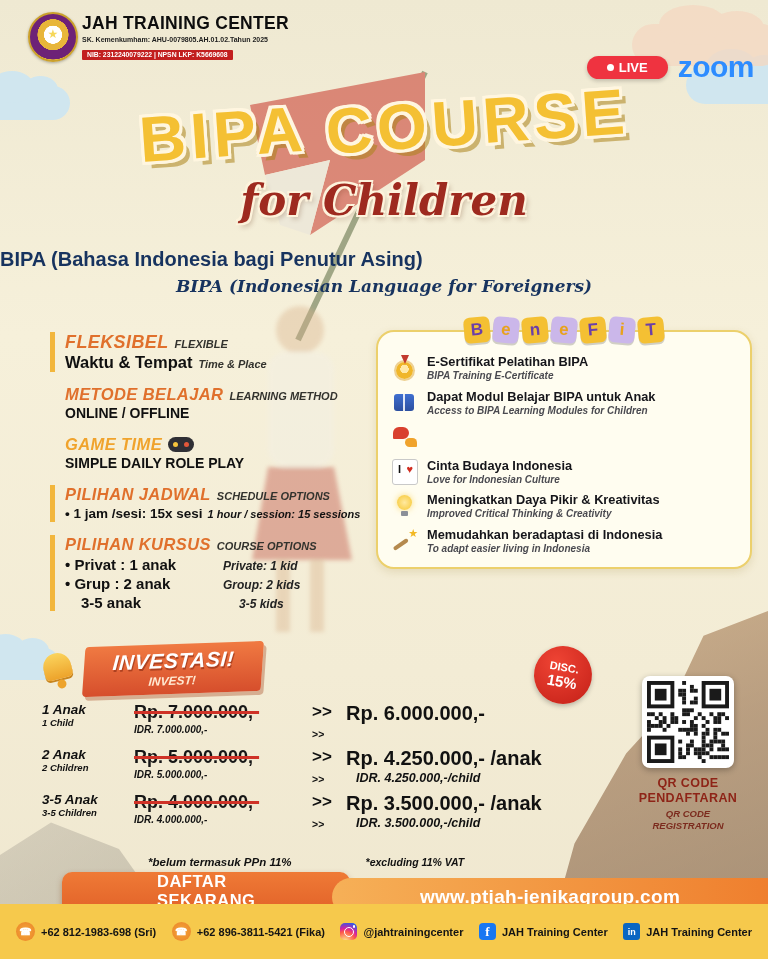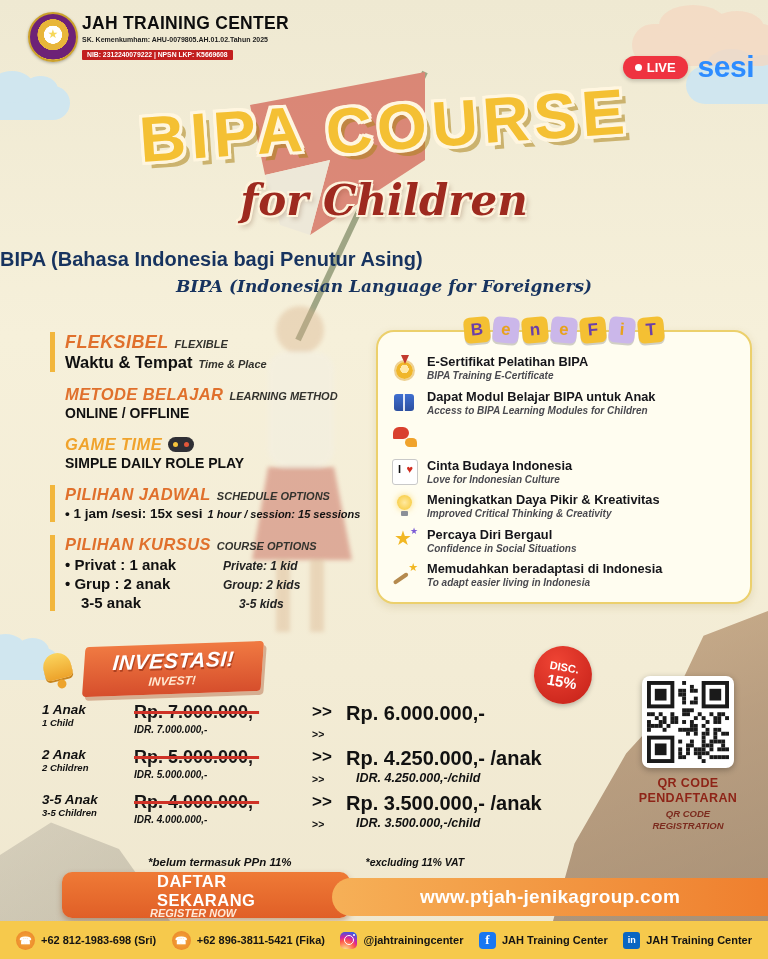--- a/index.html
+++ b/index.html
@@ -24,21 +24,21 @@
   
   .logo{position:absolute;left:28px;top:12px;width:46px;height:46px;border-radius:50%;z-index:3;
     background:radial-gradient(circle at 50% 45%,#fff 0 26%,#e8b63a 27% 45%,#6d2277 46% 72%,#f2c63f 73% 100%);
     border:2px solid #caa02c;box-shadow:0 1px 3px rgba(0,0,0,.3);}
   .logo::after{content:"★";position:absolute;left:0;right:0;top:13px;text-align:center;font-size:12px;color:#f6d75a;}
   .hgroup{position:absolute;left:82px;top:13px;z-index:3;}
   .org{font-size:17.5px;font-weight:900;letter-spacing:.3px;color:#0d0d0d;}
   .reg1{font-size:7px;font-weight:700;color:#1c1c1c;margin-top:2px;}
   .reg2{display:inline-block;background:#c21f1f;color:#fff;font-size:6.8px;font-weight:700;padding:1.5px 5px;margin-top:2px;border-radius:1px;}
   .topright{position:absolute;top:52px;right:14px;display:flex;align-items:center;gap:10px;z-index:3;}
-  .live{display:flex;align-items:center;gap:5px;background:#ef3340;border-radius:15px;padding:4px 12px;
+  .live{display:flex;align-items:center;gap:5px;background:#ef3340;border-radius:15px;padding:4px 20px;
     color:#fff;font-weight:800;font-size:13px;box-shadow:0 2px 4px rgba(0,0,0,.2);}
   .live-dot{width:7px;height:7px;border-radius:50%;background:#fff;}
   .zoom{font-size:30px;font-weight:800;color:#2d8cff;letter-spacing:-.5px;line-height:1;}
   
   .title-wrap{position:absolute;left:0;right:0;top:86px;text-align:center;transform:rotate(-4deg);z-index:2;}
   .title-main span{display:inline-block;font-size:64px;font-weight:900;letter-spacing:5px;color:#f4c033;
     text-shadow:-3px -3px 0 #fff6e0,3px -3px 0 #fff6e0,-3px 3px 0 #fff6e0,3px 3px 0 #fff6e0,
       0 -3px 0 #fff6e0,0 3px 0 #fff6e0,-3px 0 0 #fff6e0,3px 0 0 #fff6e0,6px 7px 0 rgba(172,132,25,.55);}
   .title-main .w2{transform:translateY(5px);margin-left:14px;}
   .title-sub{position:absolute;left:0;right:0;top:176px;text-align:center;z-index:2;
@@ -137,21 +137,21 @@
   
   .cta-btn{position:absolute;left:62px;top:872px;width:288px;height:46px;z-index:2;border-radius:10px;
     background:linear-gradient(180deg,#ef7a36,#e05f27);display:flex;flex-direction:column;align-items:center;justify-content:center;
     box-shadow:0 3px 6px rgba(120,50,10,.35);cursor:pointer;}
   .cta-btn .c1{font-size:16.5px;font-weight:900;color:#fff;letter-spacing:.5px;}
   .cta-btn .c2{font-size:11px;font-style:italic;font-weight:700;color:#ffe9d8;margin-top:1px;}
   .site-pill{position:absolute;left:332px;right:0;top:878px;height:38px;z-index:2;border-radius:20px 0 0 20px;
     background:linear-gradient(90deg,#f6b057,#ef7f2e);display:flex;align-items:center;justify-content:center;cursor:pointer;}
   .site-pill span{font-size:19px;font-weight:900;color:#fff;letter-spacing:.3px;}
   
-  .footer{position:absolute;left:0;right:0;bottom:0;height:38px;background:#f6c94c;z-index:4;
+  .footer{position:absolute;left:0;right:0;bottom:0;height:55px;background:#f6c94c;z-index:4;
     display:flex;align-items:center;justify-content:space-between;padding:0 16px;}
   .fitem{display:flex;align-items:center;gap:6px;font-size:11px;font-weight:800;color:#141414;cursor:pointer;}
   .fphone{width:19px;height:19px;border-radius:50%;background:radial-gradient(#f6a93b,#e98127);
     display:flex;align-items:center;justify-content:center;color:#fff;font-size:10px;flex:0 0 19px;}
   .fphone::before{content:"☎";}
   .fig{width:17px;height:17px;border-radius:5px;position:relative;flex:0 0 17px;
     background:radial-gradient(circle at 30% 110%,#fdf497 0%,#fd5949 45%,#d6249f 60%,#285AEB 90%);}
   .fig::before{content:"";position:absolute;inset:3.5px;border:1.5px solid #fff;border-radius:50%;}
   .fig::after{content:"";position:absolute;top:2px;right:2px;width:2.5px;height:2.5px;border-radius:50%;background:#fff;}
   .ffb{width:17px;height:17px;border-radius:4px;background:#1877f2;color:#fff;display:flex;align-items:center;justify-content:center;flex:0 0 17px;}
@@ -196,21 +196,21 @@
   <div class="hgroup">
     <div class="org">JAH TRAINING CENTER</div>
     <div class="reg1">SK. Kemenkumham: AHU-0079805.AH.01.02.Tahun 2025</div>
     <div class="reg2">NIB: 2312240079222 | NPSN LKP: K5669608</div>
   </div>
   <div class="topright">
     <div class="live">
       <span class="live-dot"></span>
       <span>LIVE</span>
     </div>
-    <div class="zoom">sesi</div>
+    <div class="zoom">zoom</div>
   </div>
 
   <div class="title-wrap">
     <div class="title-main">
       <span class="w1">BIPA</span>
       <span class="w2">COURSE</span>
     </div>
   </div>
   <div class="title-sub">for Children</div>
   <div class="tag1">BIPA (Bahasa Indonesia bagi Penutur Asing)</div>
@@ -282,27 +282,20 @@
       <div>
           <div class="b-title">Cinta Budaya Indonesia</div>
            <div class="b-sub">Love for Indonesian Culture</div>
         </div>
     </div>
     <div class="b-row">
       <span class="bicon ic-idea"></span>
       <div>
           <div class="b-title">Meningkatkan Daya Pikir &amp; Kreativitas</div>
            <div class="b-sub">Improved Critical Thinking &amp; Creativity</div>
-        </div>
-    </div>
-    <div class="b-row">
-      <span class="bicon ic-star"></span>
-      <div>
-          <div class="b-title">Percaya Diri Bergaul</div>
-           <div class="b-sub">Confidence in Social Situations</div>
         </div>
     </div>
     <div class="b-row">
       <span class="bicon ic-wand"></span>
       <div>
           <div class="b-title">Memudahkan beradaptasi di Indonesia</div>
            <div class="b-sub">To adapt easier living in Indonesia</div>
         </div>
     </div>
   </div>

